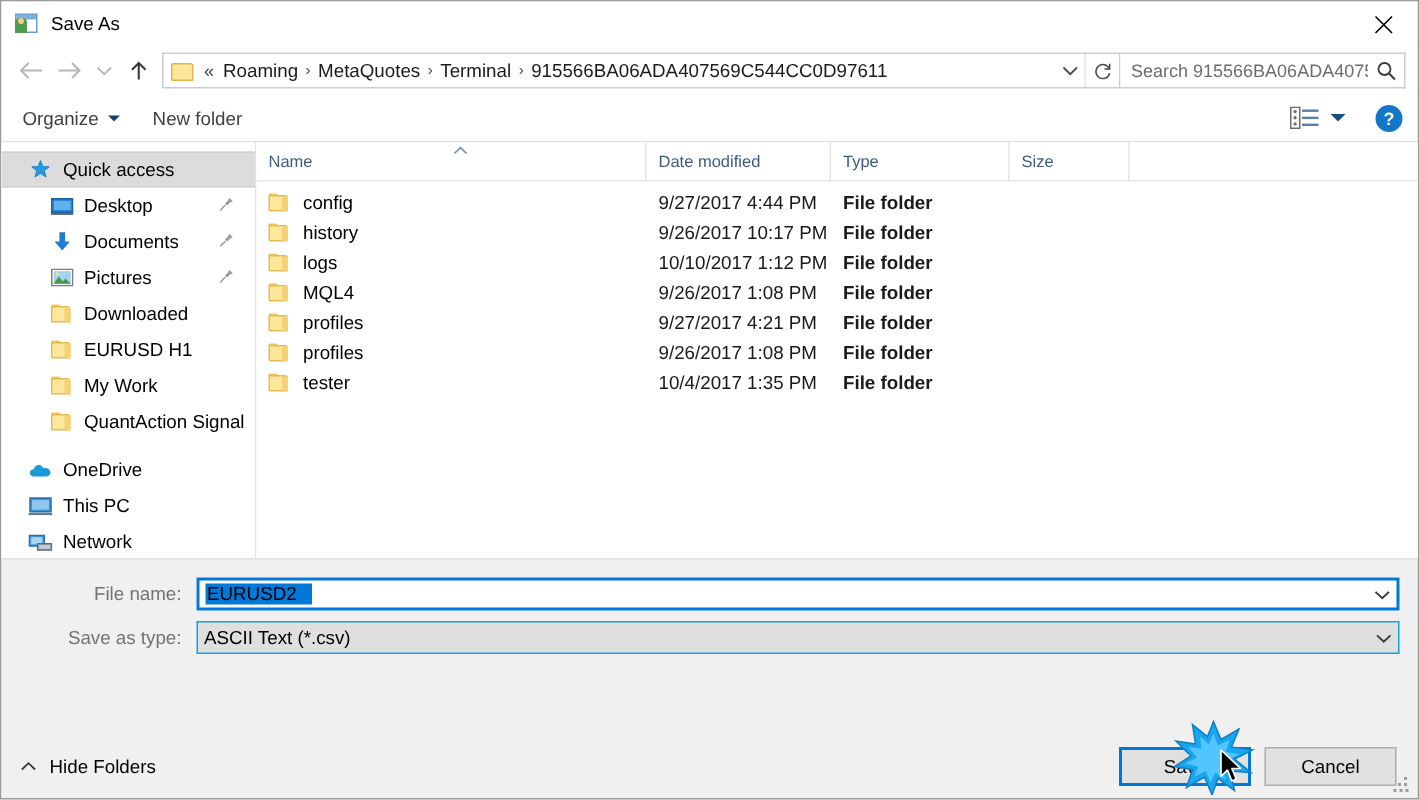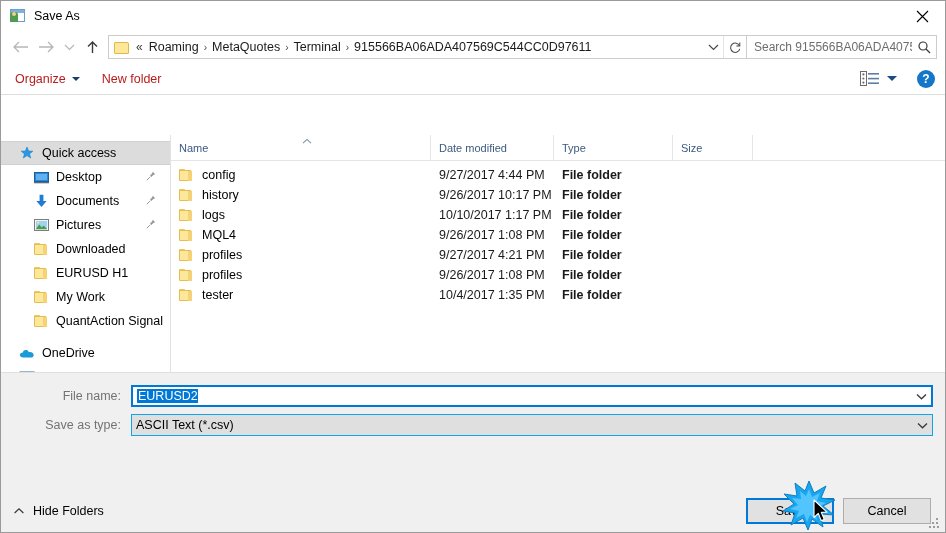--- a/index.html
+++ b/index.html
@@ -204,21 +204,21 @@
     min-height: 32px;
     background: #ffffff;
     border-bottom: 1px solid #dededc;
     display: flex;
     align-items: center;
     padding: 0 10px 0 14px;
     box-sizing: border-box;
   }
   .tb-item {
     font-size: 12.5px;
-    color: #b91c1c;
+    color: #404040;
     display: flex;
     align-items: center;
     gap: 6px;
     margin-right: 22px;
   }
   .tb-caret {
     width: 0; height: 0;
     border-left: 4px solid transparent;
     border-right: 4px solid transparent;
     border-top: 4px solid #1c3c6e;
@@ -248,21 +248,20 @@
     justify-content: center;
     line-height: 1;
   }
 
   
   .body {
     flex: 1;
     display: flex;
     min-height: 0;
     background: #ffffff;
-    margin-top: 40px;
   }
   .sidebar {
     width: 170px;
     min-width: 170px;
     border-right: 1px solid #e2e2e0;
     background: #ffffff;
     padding-top: 6px;
     box-sizing: border-box;
     overflow: hidden;
   }
@@ -444,22 +443,22 @@
   }
   .combo-value {
     flex: 1;
     font-size: 12.5px;
     padding-left: 4px;
     overflow: hidden;
     white-space: nowrap;
   }
   .sel-text {
     background: #0078d7;
-    color: #ffffff;
-    padding: 1px 0 1px 1px;
+    color: #000000;
+    padding: 1px 10px 1px 1px;
   }
   .combo-arrow {
     width: 20px;
     display: flex;
     align-items: center;
     justify-content: center;
     flex: none;
   }
 
   
@@ -833,21 +832,21 @@
 
         <div class="frow">
           <div class="fcell-name">
             <span class="folder">
                 <span class="tab"></span>
                 <span class="bodyf"></span>
                 <span class="shade"></span>
               </span>
             <span>logs</span>
           </div>
-          <div class="fcell-date">10/10/2017 1:17 PM</div>
+          <div class="fcell-date">10/10/2017 1:12 PM</div>
           <div class="fcell-type">File folder</div>
           <div class="fcell-size"></div>
         </div>
 
         <div class="frow">
           <div class="fcell-name">
             <span class="folder">
                 <span class="tab"></span>
                 <span class="bodyf"></span>
                 <span class="shade"></span>

